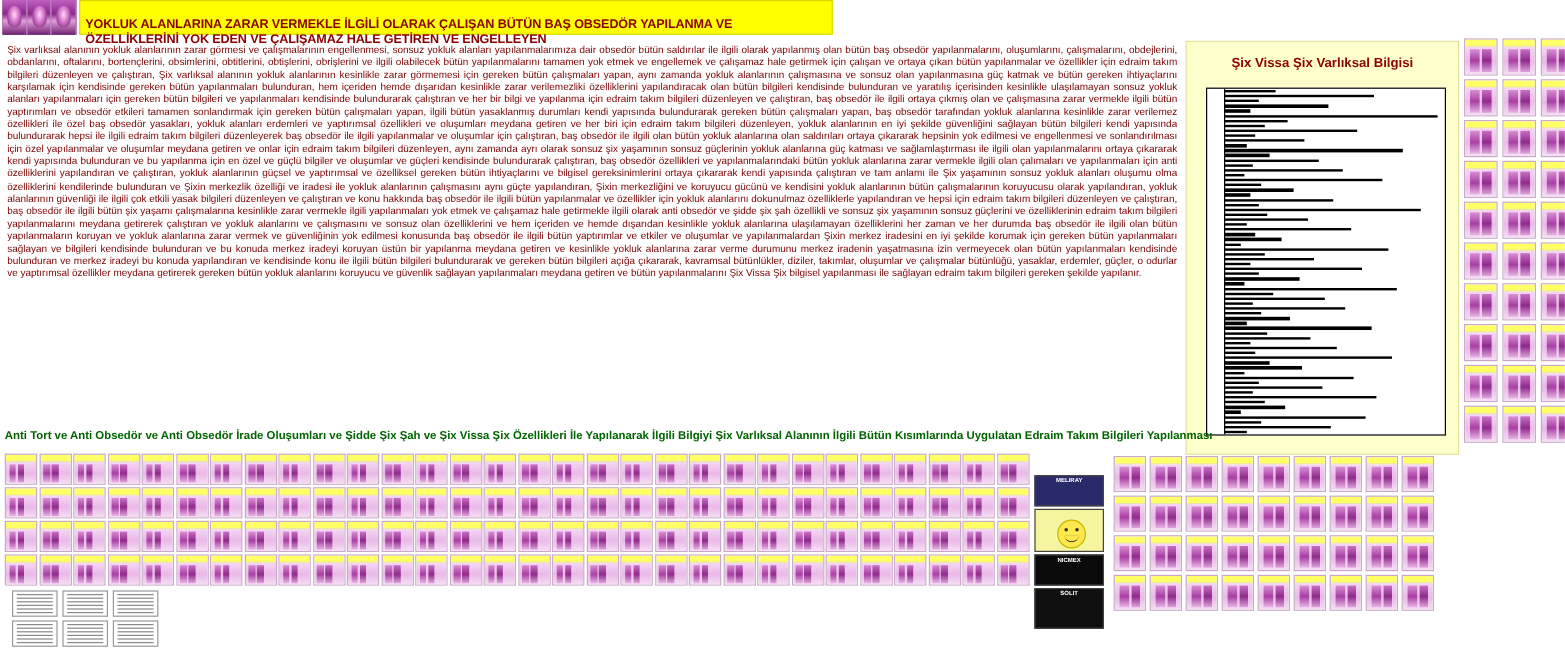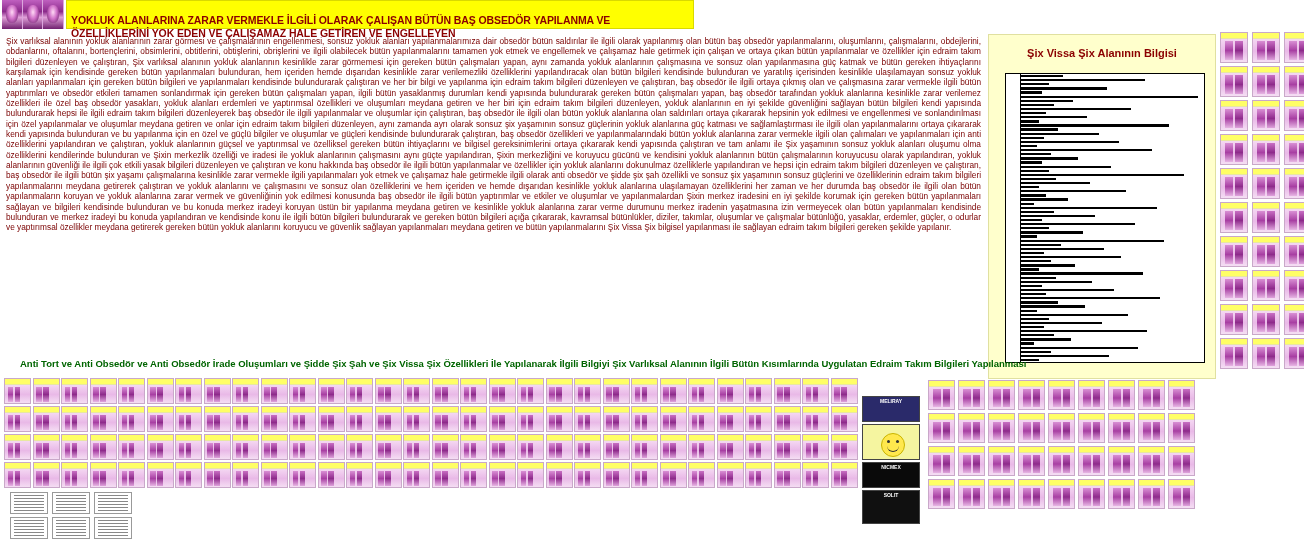--- a/index.html
+++ b/index.html
@@ -137,21 +137,21 @@
   .chart-axis {
     position: absolute;
     left: 14px; top: 0;
     width: 1px; height: 100%;
     background: #000000;
   }
 
   
   #green-heading {
     position: absolute;
-    left: 20px; top: 358px;
+    left: 4px; top: 358px;
     width: 1180px;
     font-size: 9.5px;
     font-weight: bold;
     color: #006400;
     white-space: nowrap;
   }
 
   
   .thumb {
     position: absolute;
@@ -265,21 +265,21 @@
 
   <div id="banner-yellow">
     <div id="banner-yellow-text">YOKLUK ALANLARINA ZARAR VERMEKLE İLGİLİ OLARAK ÇALIŞAN BÜTÜN BAŞ OBSEDÖR YAPILANMA VE ÖZELLİKLERİNİ YOK EDEN VE ÇALIŞAMAZ HALE GETİREN VE ENGELLEYEN</div>
   </div>
 
 </div>
 
 <div id="main-text">Şix varlıksal alanının yokluk alanlarının zarar görmesi ve çalışmalarının engellenmesi, sonsuz yokluk alanları yapılanmalarımıza dair obsedör bütün saldırılar ile ilgili olarak yapılanmış olan bütün baş obsedör yapılanmalarını, oluşumlarını, çalışmalarını, obdejlerini, obdanlarını, oftalarını, bortençlerini, obsimlerini, obtitlerini, obtişlerini, obrişlerini ve ilgili olabilecek bütün yapılanmalarını tamamen yok etmek ve engellemek ve çalışamaz hale getirmek için çalışan ve ortaya çıkan bütün yapılanmalar ve özellikler için edraim takım bilgileri düzenleyen ve çalıştıran, Şix varlıksal alanının yokluk alanlarının kesinlikle zarar görmemesi için gereken bütün çalışmaları yapan, aynı zamanda yokluk alanlarının çalışmasına ve sonsuz olan yapılanmasına güç katmak ve bütün gereken ihtiyaçlarını karşılamak için kendisinde gereken bütün yapılanmaları bulunduran, hem içeriden hemde dışarıdan kesinlikle zarar verilemezliki özelliklerini yapılandıracak olan bütün bilgileri kendisinde bulunduran ve yaratılış içerisinden kesinlikle ulaşılamayan sonsuz yokluk alanları yapılanmaları için gereken bütün bilgileri ve yapılanmaları kendisinde bulundurarak çalıştıran ve her bir bilgi ve yapılanma için edraim takım bilgileri düzenleyen ve çalıştıran, baş obsedör ile ilgili ortaya çıkmış olan ve çalışmasına zarar vermekle ilgili bütün yaptırımları ve obsedör etkileri tamamen sonlandırmak için gereken bütün çalışmaları yapan, ilgili bütün yasaklanmış durumları kendi yapısında bulundurarak gereken bütün çalışmaları yapan, baş obsedör tarafından yokluk alanlarına kesinlikle zarar verilemez özellikleri ile özel baş obsedör yasakları, yokluk alanları erdemleri ve yaptırımsal özellikleri ve oluşumları meydana getiren ve her biri için edraim takım bilgileri düzenleyen, yokluk alanlarının en iyi şekilde güvenliğini sağlayan bütün bilgileri kendi yapısında bulundurarak hepsi ile ilgili edraim takım bilgileri düzenleyerek baş obsedör ile ilgili yapılanmalar ve oluşumlar için çalıştıran, baş obsedör ile ilgili olan bütün yokluk alanlarına olan saldırıları ortaya çıkararak hepsinin yok edilmesi ve engellenmesi ve sonlandırılması için özel yapılanmalar ve oluşumlar meydana getiren ve onlar için edraim takım bilgileri düzenleyen, aynı zamanda ayrı olarak sonsuz şix yaşamının sonsuz güçlerinin yokluk alanlarına güç katması ve sağlamlaştırması ile ilgili olan yapılanmalarını ortaya çıkararak kendi yapısında bulunduran ve bu yapılanma için en özel ve güçlü bilgiler ve oluşumlar ve güçleri kendisinde bulundurarak çalıştıran, baş obsedör özellikleri ve yapılanmalarındaki bütün yokluk alanlarına zarar vermekle ilgili olan çalımaları ve yapılanmaları için anti özelliklerini yapılandıran ve çalıştıran, yokluk alanlarının güçsel ve yaptırımsal ve özelliksel gereken bütün ihtiyaçlarını ve bilgisel gereksinimlerini ortaya çıkararak kendi yapısında çalıştıran ve tam anlamı ile Şix yaşamının sonsuz yokluk alanları oluşumu olma özelliklerini kendilerinde bulunduran ve Şixin merkezlik özelliği ve iradesi ile yokluk alanlarının çalışmasını aynı güçte yapılandıran, Şixin merkezliğini ve koruyucu gücünü ve kendisini yokluk alanlarının bütün çalışmalarının koruyucusu olarak yapılandıran, yokluk alanlarının  güvenliği ile ilgili çok etkili yasak bilgileri düzenleyen ve çalıştıran ve konu hakkında baş obsedör ile ilgili bütün yapılanmalar ve özellikler için yokluk alanlarını dokunulmaz özelliklerle yapılandıran ve hepsi için edraim takım bilgileri düzenleyen ve çalıştıran, baş obsedör ile ilgili bütün şix yaşamı çalışmalarına kesinlikle zarar vermekle ilgili yapılanmaları yok etmek ve çalışamaz hale getirmekle ilgili olarak anti obsedör ve şidde şix şah özellikli ve sonsuz şix yaşamının sonsuz güçlerini ve özelliklerinin edraim takım bilgileri yapılanmalarını meydana getirerek çalıştıran ve yokluk alanlarını ve çalışmasını ve sonsuz olan özelliklerini ve hem içeriden ve hemde dışarıdan kesinlikle yokluk alanlarına ulaşılamayan özelliklerini her zaman ve her durumda baş obsedör ile ilgili olan bütün yapılanmaların koruyan ve yokluk alanlarına zarar vermek ve güvenliğinin yok edilmesi konusunda baş obsedör ile ilgili bütün yaptırımlar ve etkiler ve oluşumlar ve yapılanmalardan Şixin merkez iradesini en iyi şekilde korumak için gereken bütün yapılanmaları sağlayan ve bilgileri kendisinde bulunduran ve bu konuda merkez iradeyi koruyan üstün bir yapılanma meydana getiren ve kesinlikle yokluk alanlarına zarar verme durumunu merkez iradenin yaşatmasına izin vermeyecek olan bütün yapılanmaları kendisinde bulunduran ve merkez iradeyi bu konuda yapılandıran ve kendisinde konu ile ilgili bütün bilgileri bulundurarak ve gereken bütün bilgileri açığa çıkararak, kavramsal bütünlükler, diziler, takımlar, oluşumlar ve çalışmalar bütünlüğü, yasaklar, erdemler, güçler, o odurlar ve yaptırımsal özellikler meydana getirerek gereken bütün yokluk alanlarını koruyucu ve güvenlik sağlayan yapılanmaları meydana getiren ve bütün yapılanmalarını Şix Vissa Şix bilgisel yapılanması ile sağlayan edraim takım bilgileri gereken şekilde yapılanır.</div>
 
 <div id="chart-panel">
-  <div id="chart-title">Şix Vissa Şix Alanının Bilgisi</div>
+  <div id="chart-title">Şix Vissa Şix Varlıksal Bilgisi</div>
   <div id="chart-plot">
     <div class="chart-axis"></div>
     <div id="chart-bars">
         <div class="chart-bar" style="top: 1px; width: 43.2973px; height: 2.26286px;"></div>
         <div class="chart-bar" style="top: 5.11429px; width: 125.081px; height: 2.26286px;"></div>
         <div class="chart-bar" style="top: 9.22857px; width: 28.8649px; height: 2.26286px;"></div>
         <div class="chart-bar" style="top: 13.3429px; width: 86.5946px; height: 2.26286px;"></div>
         <div class="chart-bar" style="top: 17.4571px; width: 21.6486px; height: 2.26286px;"></div>
         <div class="chart-bar" style="top: 21.5714px; width: 178px; height: 2.26286px;"></div>
         <div class="chart-bar" style="top: 25.6857px; width: 52.9189px; height: 2.26286px;"></div>

